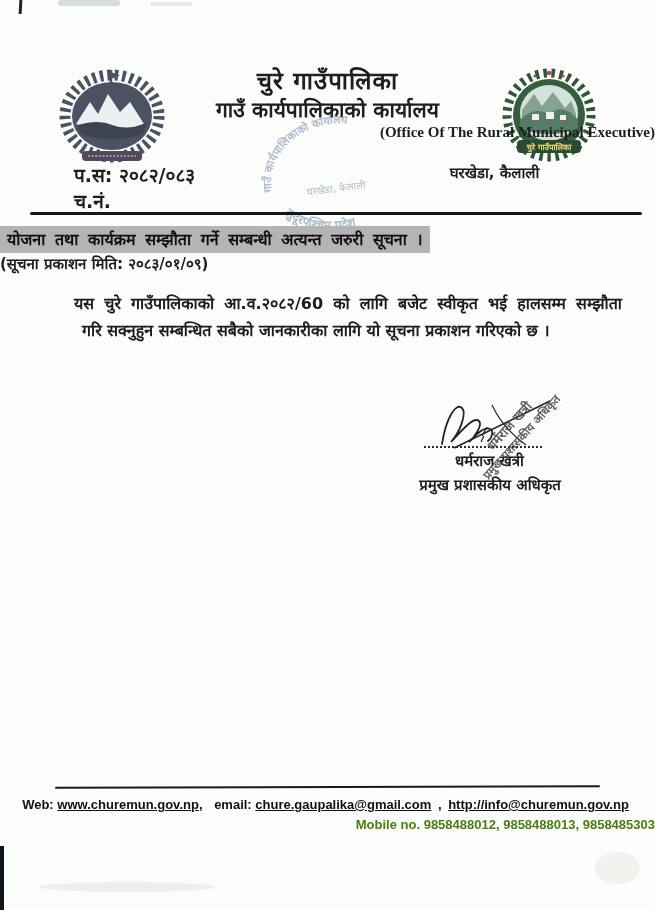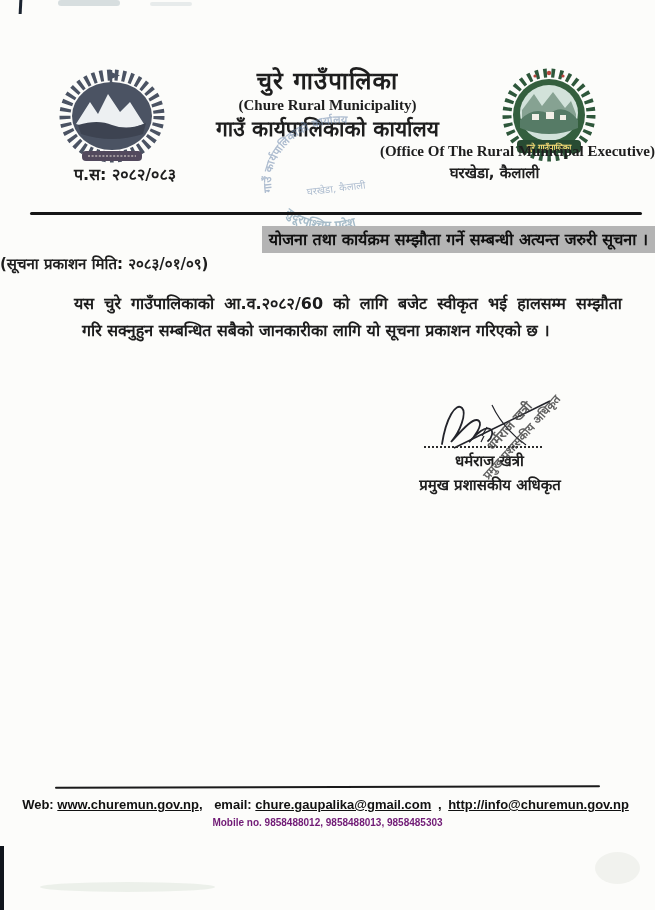--- a/index.html
+++ b/index.html
@@ -15,27 +15,27 @@
   .title-np   { font-size:24px; font-weight:bold; letter-spacing:1px; }
   .title-en   { font-size:15px; font-weight:bold; font-family:"Liberation Serif", serif; }
   .office-np  { font-size:21px; font-weight:bold; margin-top:1px; }
   .office-en  { font-size:15px; font-weight:bold; font-family:"Liberation Serif", serif;text-align:right; }
 
   .emblem-left  { left:48px;  top:64px;  width:128px; height:110px; opacity:.92; }
   .emblem-right { left:492px; top:68px;  width:114px; height:102px; opacity:.92; }
 
   .round-stamp { left:252px; top:110px; width:165px; height:122px; opacity:.55; transform:rotate(-7deg); }
 
-  .ref-block { left:74px; top:162px; font-size:16px; font-weight:bold; line-height:26px; }
+  .ref-block { left:74px; top:162px; font-size:19px; font-weight:bold; line-height:26px; }
   .addr-block { left:412px; top:162px; width:165px; text-align:center; font-size:15px; font-weight:bold; line-height:23px; }
 
   .head-rule { left:30px; top:212px; width:612px; height:3px; background:#161616; border-radius:2px; }
 
   
-  .subject-row { left:0; right:0; top:226px; text-align:right; }
+  .subject-row { left:0; right:0; top:226px; text-align:left;font-family:Liberation Mono, monospace; }
   .subject-hl {
     display:inline-block; background:#b4b4b4; color:#101010;
     font-size:16px; font-weight:bold; padding:2px 7px 3px;
   }
   .subject-date { left:0; right:0; top:253px; text-align:left; font-size:15px; font-weight:bold; }
 
   
   .body-lines { left:38px; top:290px; width:584px; }
   .body-lines > div {
     font-size:16px; font-weight:bold; line-height:27px; color:#1c1c1c;
@@ -53,21 +53,21 @@
     left:452px; top:420px; width:165px; height:60px;
     transform:rotate(-48deg); transform-origin:40% 60%;
     text-align:center; color:#454545; opacity:.85; font-weight:bold;
   }
   .sig-stamp .l1 { font-size:13px; }
   .sig-stamp .l2 { font-size:11.5px; }
 
   
   .foot-rule { left:55px; top:786px; width:545px; height:2px; background:#1a1a1a; transform:rotate(-0.15deg); border-radius:1px; }
   .foot-line1 { left:0; right:4px; top:797px; text-align:center; font-family:"Liberation Sans", sans-serif; font-size:13px; font-weight:bold; color:#111; }
-  .foot-line2 { left:0; right:0; top:817px; text-align:center; font-family:"Liberation Sans", sans-serif; font-size:10px; font-weight:bold; color:#701a75; }
+  .foot-line2 { left:0; right:0; top:817px; text-align:right; font-family:"Liberation Sans", sans-serif; font-size:13px; font-weight:bold; color:#4d7c0f; }
   .foot-link { text-decoration:underline; }
   .foot-sep { padding:0 3px; }
   .foot-gap { padding-left:8px; }
 
   
   .art-streak-top { left:19px; top:0; width:3px; height:14px; background:#1b2430; transform:rotate(3deg); }
   .art-smudge-top { left:58px; top:0; width:62px; height:6px; background:#8aa0a8; opacity:.32; border-radius:3px; }
   .art-smudge-top2 { left:150px; top:2px; width:42px; height:4px; background:#8aa0a8; opacity:.18; border-radius:3px; }
   .art-left-strip { left:0; top:846px; width:4px; height:64px; background:#10151c; }
   .art-smudge-bot { left:40px; top:882px; width:175px; height:10px; background:#7f9a78; opacity:.12; border-radius:50%; }
@@ -111,21 +111,20 @@
       <circle cx="57" cy="5" r="2.2" fill="#b3372f"></circle>
       <circle cx="43" cy="8" r="1.6" fill="#b3372f"></circle>
       <circle cx="71" cy="8" r="1.6" fill="#b3372f"></circle>
       <rect x="25" y="72" width="64" height="13" rx="4" fill="#173d22"></rect>
       <text x="57" y="81.5" text-anchor="middle" font-size="8" font-weight="bold" fill="#f0d469">चुरे गाउँपालिका</text>
     </svg>
   </div>
 
   <div class="abs head-center">
     <div class="title-np">चुरे गाउँपालिका</div>
-    <div class="title-en">(Chure Rural Municipality)</div>
     <div class="office-np">गाउँ कार्यपालिकाको कार्यालय</div>
     <div class="office-en">(Office Of The Rural Municipal Executive)</div>
   </div>
 
   <div class="abs round-stamp">
     <svg width="165" height="122" viewBox="0 0 165 122">
       <defs>
         <path id="arcTop" d="M18,74 A66,56 0 0 1 150,66"></path>
         <path id="arcBot" d="M28,98 A64,46 0 0 0 140,92"></path>
       </defs>
@@ -137,20 +136,21 @@
         <textPath href="#arcBot">सुदूरपश्चिम प्रदेश</textPath>
       </text>
     </svg>
   </div>
 
   <div class="abs ref-block">
     <div>
       <span>प.स:</span>
       <span>२०८२/०८३</span>
     </div>
+    <div>च.नं.</div>
   </div>
 
   <div class="abs addr-block">
     <div>घरखेडा, कैलाली</div>
   </div>
 
   <div class="abs head-rule"></div>
 
   <div class="abs subject-row">
     <span class="subject-hl">योजना तथा कार्यक्रम सम्झौता गर्ने सम्बन्धी अत्यन्त जरुरी सूचना ।</span>

